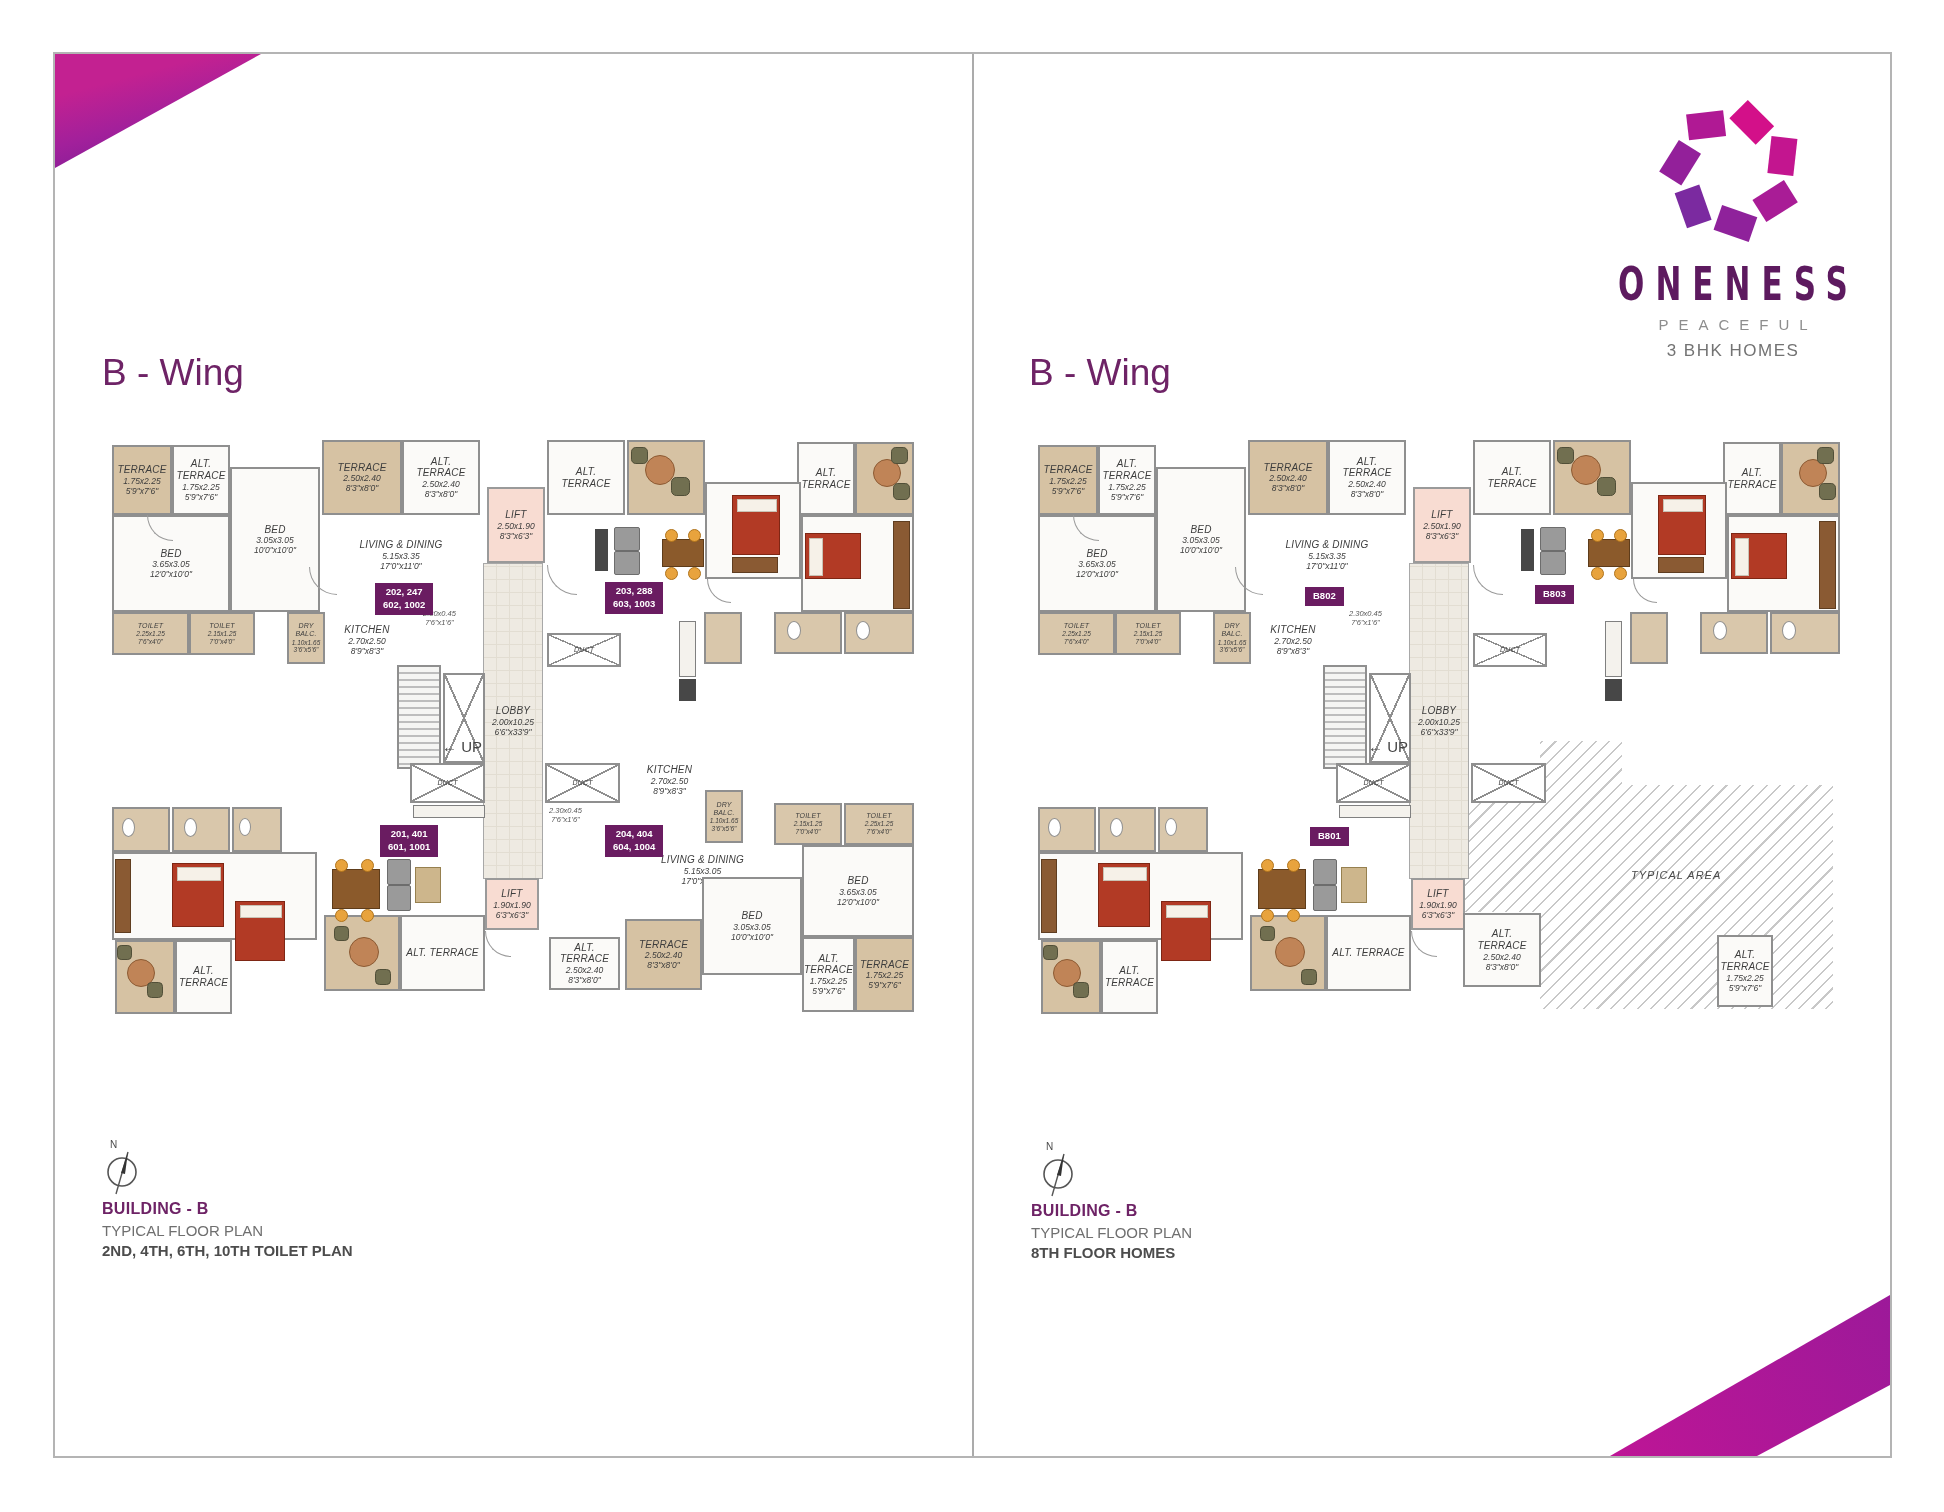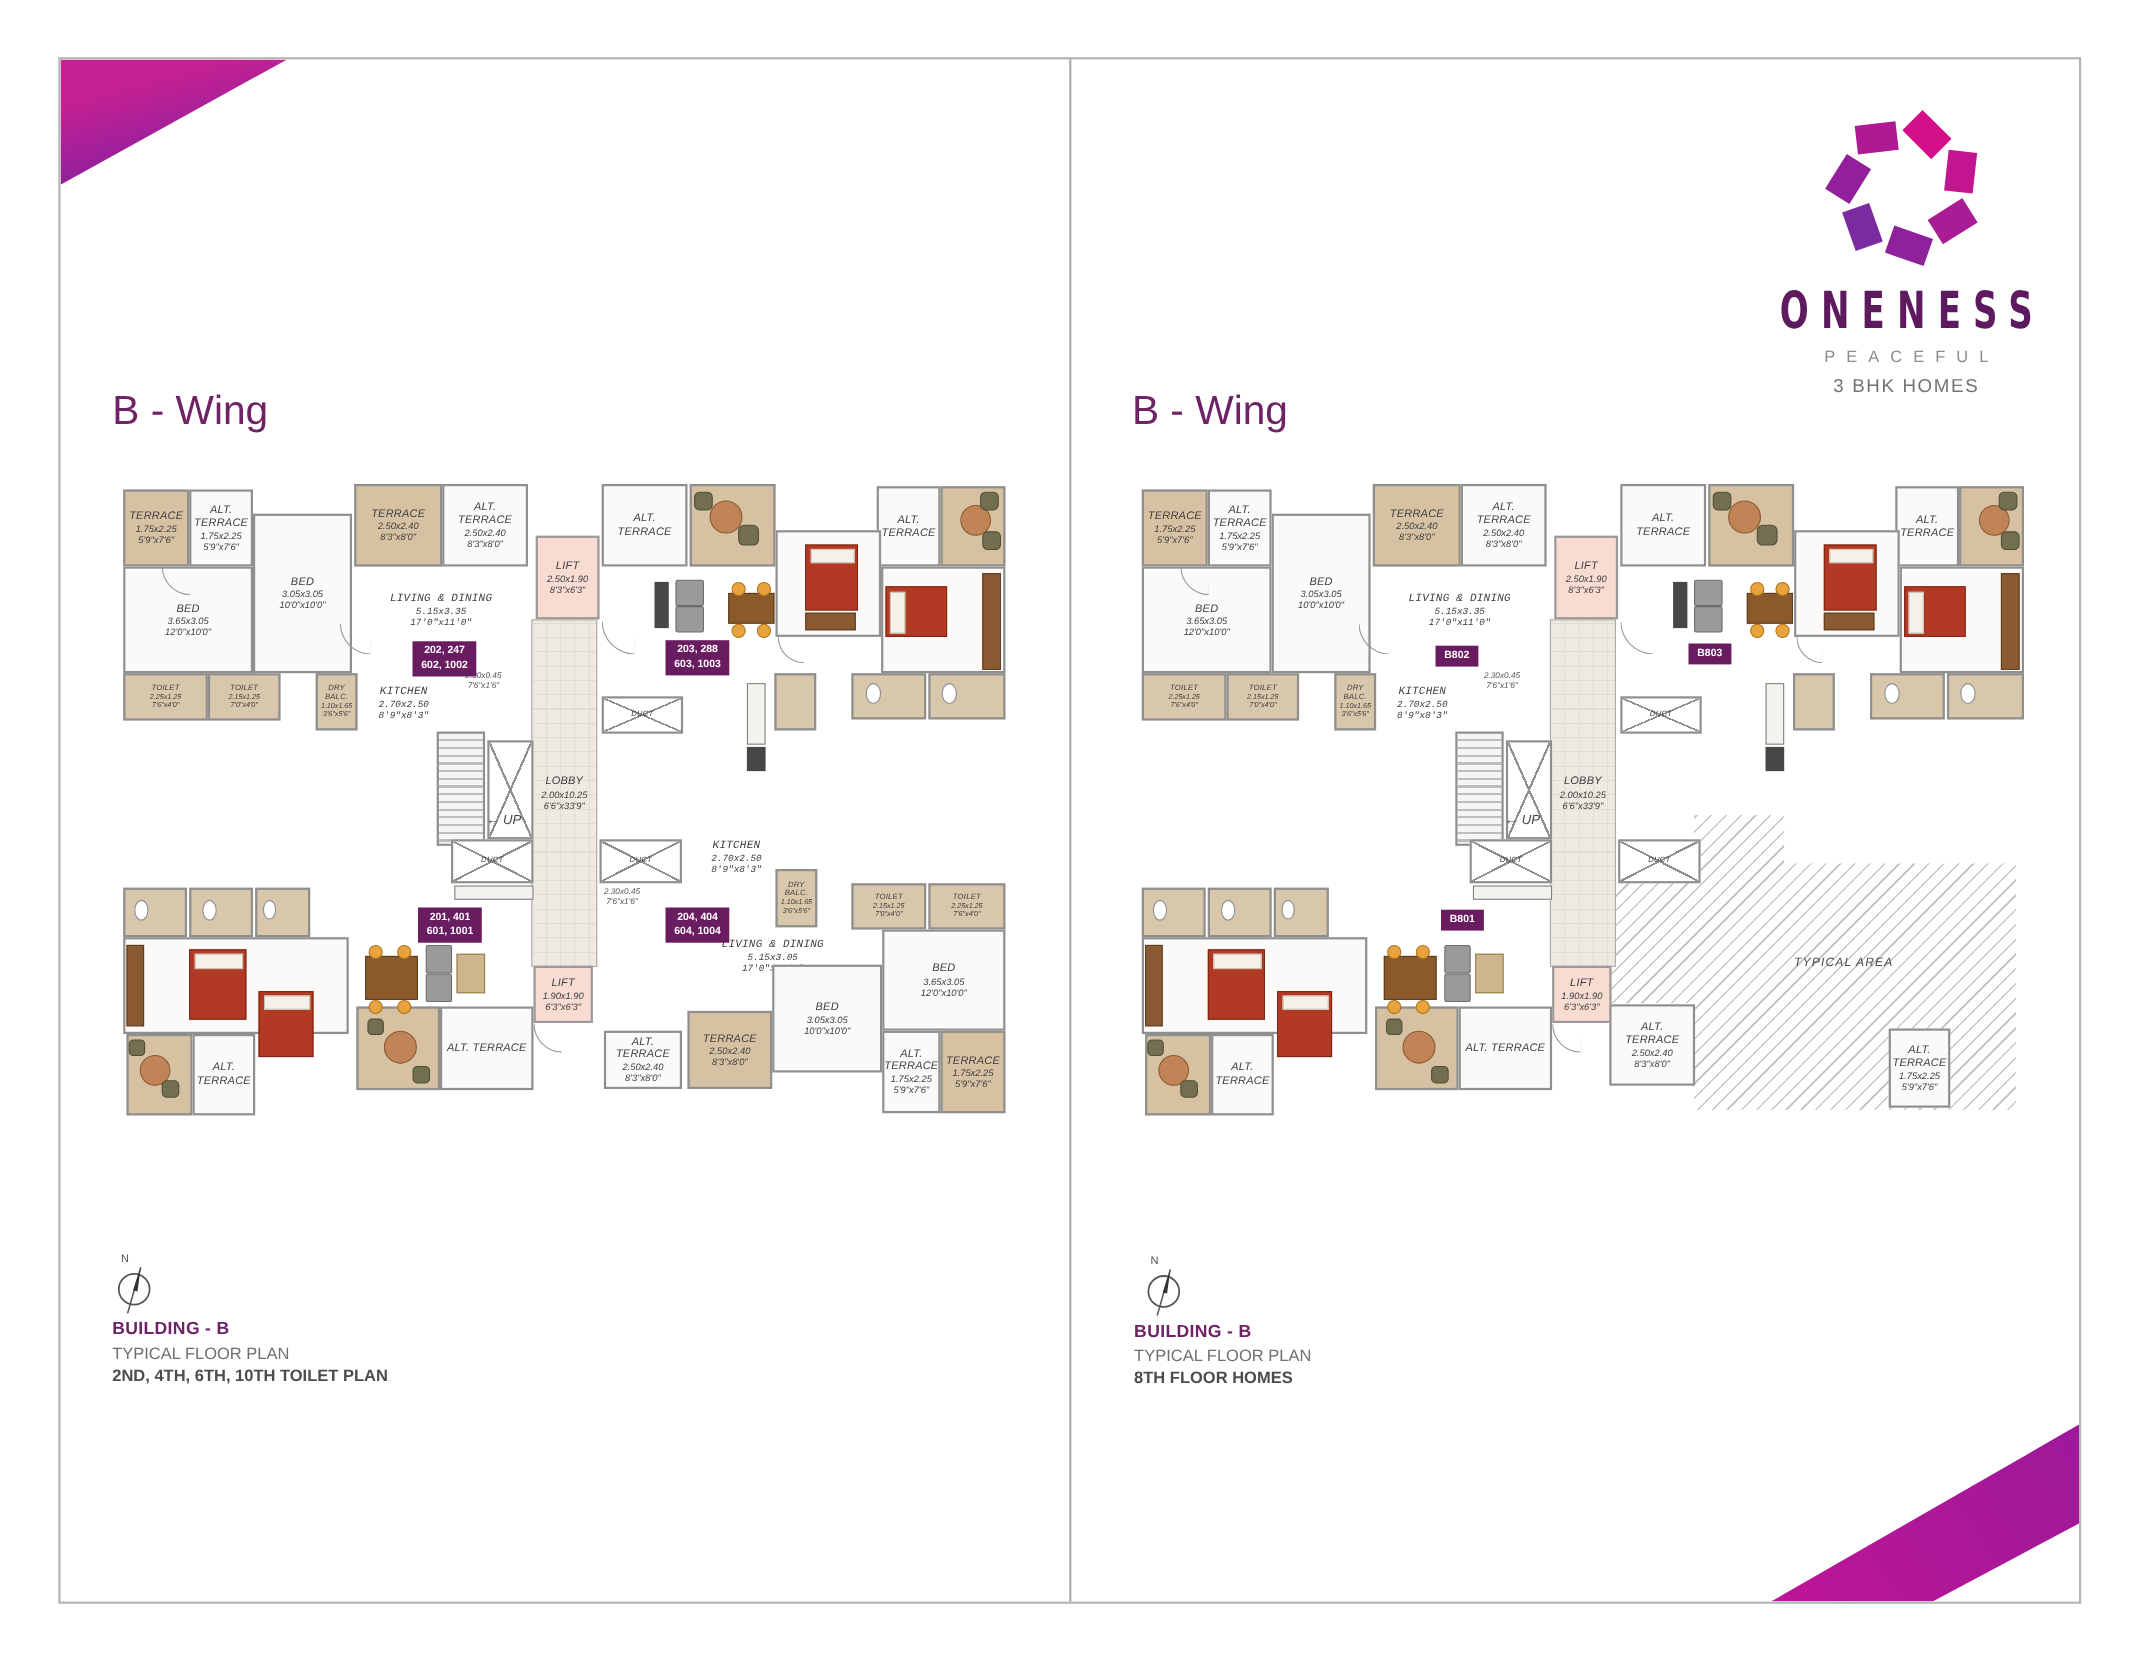--- a/index.html
+++ b/index.html
@@ -42,36 +42,36 @@
   
   .room{position:absolute;box-sizing:border-box;border:2px solid #8f8f8f;background:#fbfaf8;
         display:flex;flex-direction:column;align-items:center;justify-content:center;
         text-align:center;color:#3d3d3d;line-height:1.18;padding:1px;overflow:hidden;}
   .room .rlabel{font-style:italic;font-size:10px;letter-spacing:.2px;}
   .room .rdim{font-style:italic;font-size:8.5px;}
   .room.small .rlabel{font-size:7px;}
   .room.small .rdim{font-size:6.5px;}
   .room.terrace{background:#d6c2a3;}
   .room.wet{background:#d9c7ab;}
-  .room.open{border:none;background:transparent;overflow:visible;font-family:Liberation Mono, monospace;}
+  .room.open{border:none;background:transparent;overflow:visible;}
   .room.lift{background:#f8dcd2;border-color:#9a9a9a;}
   .room.lobby{border:1.5px solid #a8a8a8;background-color:#eeeae2;
       background-image:repeating-linear-gradient(0deg,transparent 0 12px,#e2ddd2 12px 13px),
                        repeating-linear-gradient(90deg,transparent 0 12px,#e2ddd2 12px 13px);}
   .room.duct,.room.xbox{background-color:#fff;
       background-image:linear-gradient(to top right,transparent 48.6%,#8f8f8f 48.6%,#8f8f8f 51.4%,transparent 51.4%),
                        linear-gradient(to bottom right,transparent 48.6%,#8f8f8f 48.6%,#8f8f8f 51.4%,transparent 51.4%);}
   .room.stairs{background:repeating-linear-gradient(180deg,#f5f5f3 0 5px,#bdbdbd 5px 7px);}
   .refuge{position:absolute;background:#fff;
       background-image:repeating-linear-gradient(135deg,#ffffff 0 8px,#c8c8c8 8px 9.5px);}
   .refuge-label{position:absolute;font-style:italic;font-size:11px;color:#4a4a4a;letter-spacing:1px;}
   .badge{position:absolute;background:#6a1c61;color:#fff;font-size:9.5px;font-weight:700;
          padding:3px 8px;text-align:center;line-height:1.35;}
   .minidim{position:absolute;font-style:italic;font-size:7.5px;color:#555;text-align:center;line-height:1.25;}
-  .uplabel{position:absolute;font-style:italic;font-size:12px;color:#444;}
+  .uplabel{position:absolute;font-size:15px;color:#444;}
 
   .furn{position:absolute;}
   .f-bedv,.f-bedh{background:#b23a25;border:1px solid #7e2614;}
   .f-bedv::before{content:"";position:absolute;left:8%;top:5%;width:84%;height:20%;
       background:#f6f1e8;border:1px solid #c9c2b4;}
   .f-bedh::before{content:"";position:absolute;left:5%;top:8%;width:22%;height:84%;
       background:#f6f1e8;border:1px solid #c9c2b4;}
   .f-rtable{border-radius:50%;background:#c08457;border:1px solid #8c5a33;}
   .f-chair{border-radius:28%;background:#716f50;border:1px solid #514f38;}
   .f-sofa{background:#9a9a9a;border:1px solid #6d6d6d;border-radius:2px;}

